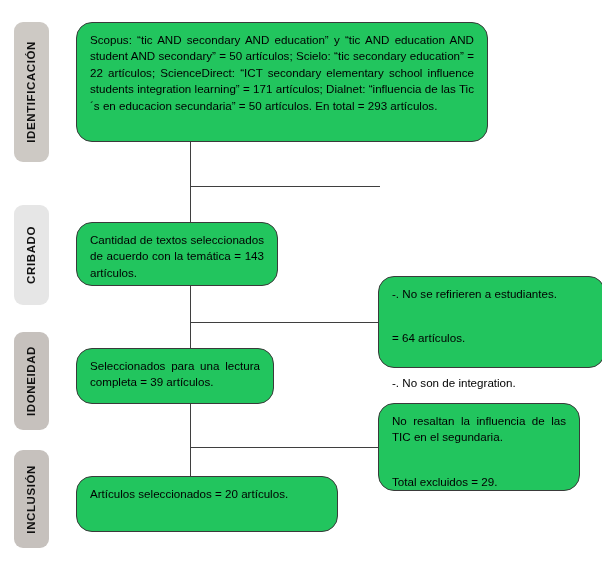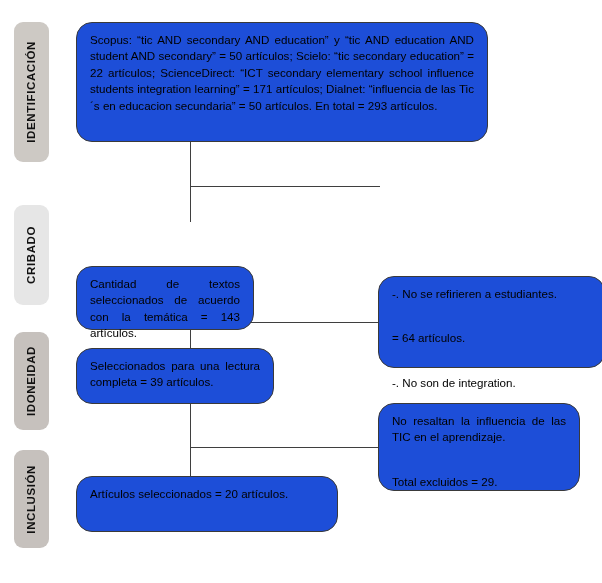--- a/index.html
+++ b/index.html
@@ -34,21 +34,21 @@
     letter-spacing: 0.6px;
     color: #111111;
     white-space: nowrap;
     line-height: 1;
   }
 
   
   .box {
     position: absolute;
     box-sizing: border-box;
-    background: #1d4ed8;
+    background: #22c55e;
     border: 1.3px solid #3a3a3a;
     border-radius: 16px;
     padding: 9px 13px;
   }
   .box p {
     margin: 0;
     font-size: 11.6px;
     line-height: 1.42;
     color: #000000;
     text-align: justify;
@@ -92,37 +92,37 @@
   <div class="vline" style="left:190px; top:286px; height:62px;"></div>
   <div class="hline" style="left:190px; top:322px; width:190px;"></div>
 
   <div class="vline" style="left:190px; top:404px; height:72px;"></div>
   <div class="hline" style="left:190px; top:447px; width:190px;"></div>
 
   <div class="box" style="left:76px; top:22px; width:412px; height:120px;">
     <p>Scopus: “tic AND secondary AND education” y “tic AND education AND student AND secondary” = 50 artículos; Scielo: “tic secondary education” = 22 artículos; ScienceDirect: “ICT secondary elementary school influence students integration learning” = 171 artículos; Dialnet: “influencia de las Tic´s en educacion secundaria” = 50 artículos. En total = 293 artículos.</p>
   </div>
 
-  <div class="box" style="left:76px; top:222px; width:178px; height:64px;margin-top:44px;">
+  <div class="box" style="left:76px; top:222px; width:202px; height:64px;">
     <p>Cantidad de textos seleccionados de acuerdo con la temática = 143 artículos.</p>
   </div>
 
   <div class="box" style="left:76px; top:348px; width:198px; height:56px;">
     <p>Seleccionados para una lectura completa = 39 artículos.</p>
   </div>
 
   <div class="box" style="left:76px; top:476px; width:262px; height:56px;">
     <p class="nj">Artículos seleccionados = 20 artículos.</p>
   </div>
 
 
   <div class="box" style="left:378px; top:276px; width:227px; height:92px;">
     <p class="nj">-. No se refirieren a estudiantes.</p>
     <p class="nj">= 64 artículos.</p>
     <p class="nj">-. No son de integration.</p>
   </div>
 
   <div class="box" style="left:378px; top:403px; width:202px; height:88px;">
-    <p>No resaltan la influencia de las TIC en el aprendizaje.</p>
+    <p>No resaltan la influencia de las TIC en el segundaria.</p>
     <p class="nj">Total excluidos = 29.</p>
   </div>
 
 </div>
 
 </body></html>

